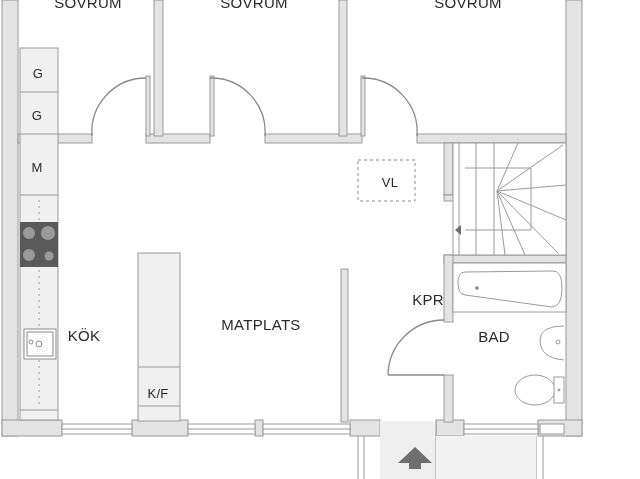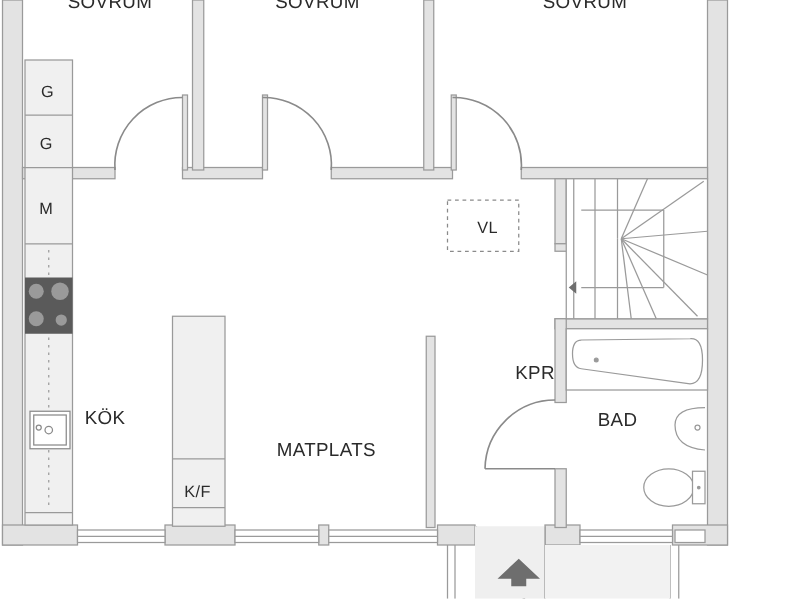--- a/index.html
+++ b/index.html
@@ -146,21 +146,21 @@
     <line x1="543" y1="436" x2="543" y2="479"></line>
     <rect x="436" y="436" width="100" height="43" fill="#f2f2f2" stroke="none"></rect>
   </g>
   <path d="M398 463 L415 447 L432 463 L421 463 L421 469 L409 469 L409 463 Z" fill="#6e6e6e"></path>
 </svg>
 
   <div class="lbl" style="left:88px; top:2px;">SOVRUM</div>
   <div class="lbl" style="left:254px; top:2px;">SOVRUM</div>
   <div class="lbl" style="left:468px; top:2px;">SOVRUM</div>
   <div class="lbl" style="left:84px; top:335px;">KÖK</div>
-  <div class="lbl" style="left:261px; top:360px;">MATPLATS</div>
+  <div class="lbl" style="left:261px; top:324px;">MATPLATS</div>
   <div class="lbl" style="left:400px; top:299px;margin-left:28px;">KPR</div>
   <div class="lbl" style="left:494px; top:336px;">BAD</div>
 
   <div class="lbl small" style="left:38px; top:73px;">G</div>
   <div class="lbl small" style="left:37px; top:115px;">G</div>
   <div class="lbl small" style="left:37px; top:167px;">M</div>
   <div class="lbl small" style="left:158px; top:393px;">K/F</div>
   <div class="lbl small" style="left:390px; top:182px;">VL</div>
 </div>
 

